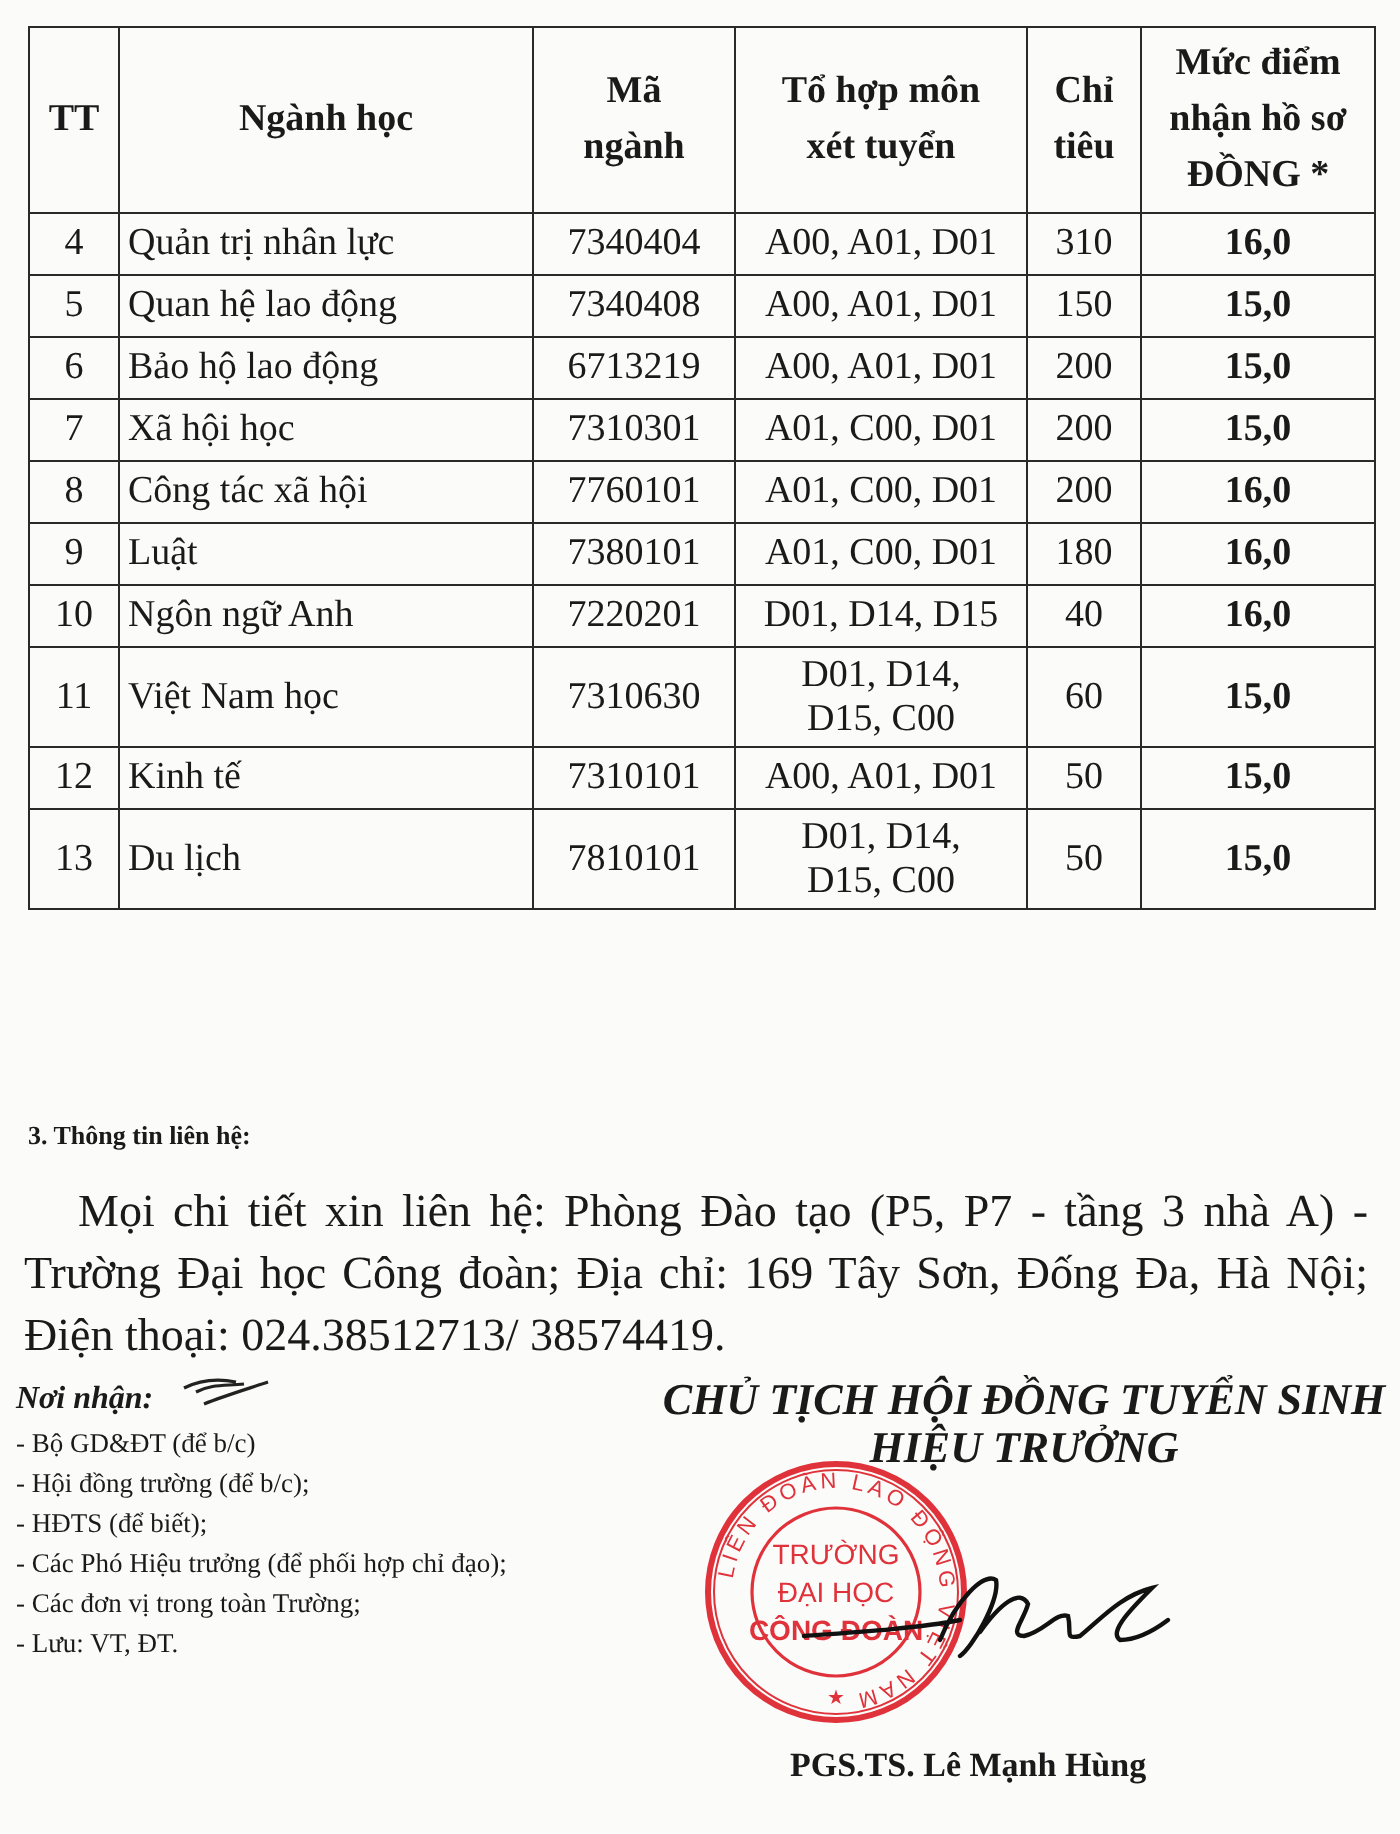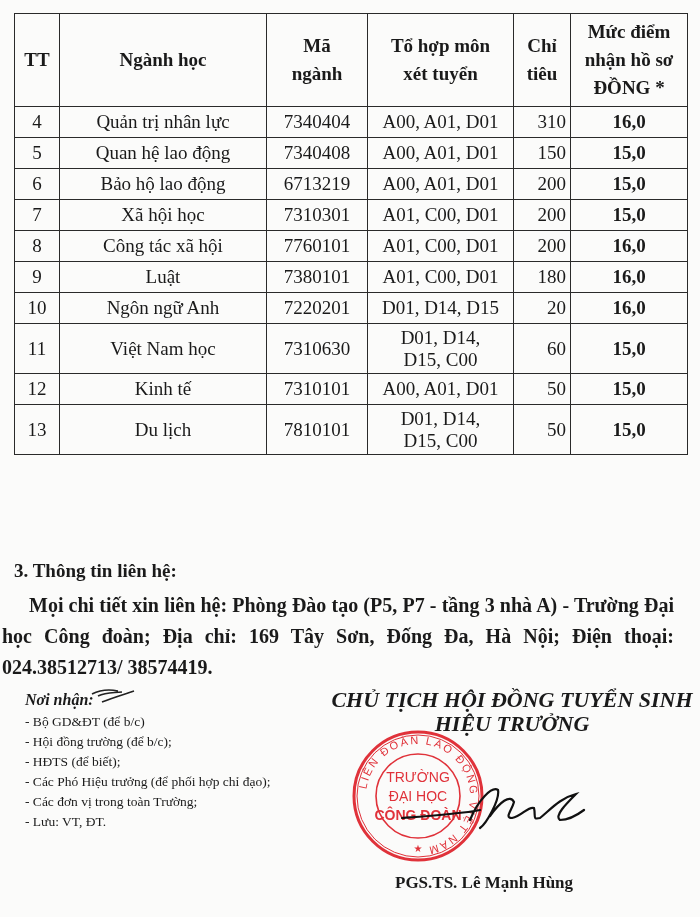--- a/index.html
+++ b/index.html
@@ -6,30 +6,30 @@
   body { width: 700px; height: 917px; position: relative; overflow: hidden;
          font-family: "Liberation Serif", "DejaVu Serif", serif; color: #1a1a1a; }
   .sheet { position: absolute; left: 0; top: 0; width: 700px; height: 917px; }
   table.adm { position: absolute; left: 14px; top: 13px; border-collapse: collapse;
               width: 674px; font-size: 19px; }
   table.adm th, table.adm td { border: 1.3px solid #2a2a2a; padding: 0 4px; line-height: 22px; }
   table.adm th { font-weight: bold; text-align: center; height: 92px; font-size: 19px; line-height: 28px; }
   table.adm td { height: 30px; }
   table.adm tr.tall td { height: 49px; }
   td.c-tt { text-align: center; width: 36px; }
-  td.c-name { text-align: center; width: 198px; padding-left: 6px; }
+  td.c-name { text-align: left; width: 198px; padding-left: 6px; }
   td.c-code { text-align: center; width: 92px; }
   td.c-comb { text-align: center; width: 137px; }
-  td.c-quota { text-align: right; width: 48px; }
+  td.c-quota { text-align: center; width: 48px; }
   td.c-score { text-align: center; font-weight: bold; }
   .notes { position: absolute; left: 14px; top: 463px; width: 672px; font-size: 18.5px; font-style: italic; line-height: 31px; }
   .notes p { margin: 0; text-align: justify; }
-  .sec { position: absolute; left: 14px; top: 560px; font-size: 19px; font-weight: bold; }
-  .contact { position: absolute; left: 2px; top: 590px; width: 672px; font-size: 20px; line-height: 31px; text-align: justify; text-indent: 27px; font-weight: bold; }
-  .recv { position: absolute; left: 8px; top: 688px; width: 320px; font-size: 13.5px; line-height: 20px; margin-left: 17px; }
+  .sec { position: absolute; left: 14px; top: 560px; font-size: 13px; font-weight: bold; }
+  .contact { position: absolute; left: 12px; top: 590px; width: 672px; font-size: 23px; line-height: 31px; text-align: justify; text-indent: 27px; }
+  .recv { position: absolute; left: 8px; top: 688px; width: 320px; font-size: 13.5px; line-height: 20px; }
   .recv .rh { font-style: italic; font-weight: bold; font-size: 16px; line-height: 24px; }
   .recv ul { list-style: none; margin: 0; padding: 0; }
   .sig-title { position: absolute; left: 326px; top: 688px; width: 372px; text-align: center; font-weight: bold; font-size: 22px; line-height: 24px; font-style: italic; }
   .sig-name { position: absolute; left: 395px; top: 873px; font-weight: bold; font-size: 17px; }
   .stamp { position: absolute; left: 350px; top: 728px; width: 136px; height: 136px; }
   .signature { position: absolute; left: 400px; top: 780px; width: 190px; height: 60px; }
   .init { position: absolute; left: 88px; top: 686px; width: 50px; height: 20px; }
 </style>
 </head>
 <body>
@@ -107,21 +107,21 @@
         <td class="c-code">7380101</td>
         <td class="c-comb">A01, C00, D01</td>
         <td class="c-quota">180</td>
         <td class="c-score">16,0</td>
       </tr>
       <tr>
         <td class="c-tt">10</td>
         <td class="c-name">Ngôn ngữ Anh</td>
         <td class="c-code">7220201</td>
         <td class="c-comb">D01, D14, D15</td>
-        <td class="c-quota">20</td>
+        <td class="c-quota">40</td>
         <td class="c-score">16,0</td>
       </tr>
       <tr class="tall">
         <td class="c-tt">11</td>
         <td class="c-name">Việt Nam học</td>
         <td class="c-code">7310630</td>
         <td class="c-comb">
           <span>D01, D14,</span><br>
           <span>D15, C00</span>
         </td>

